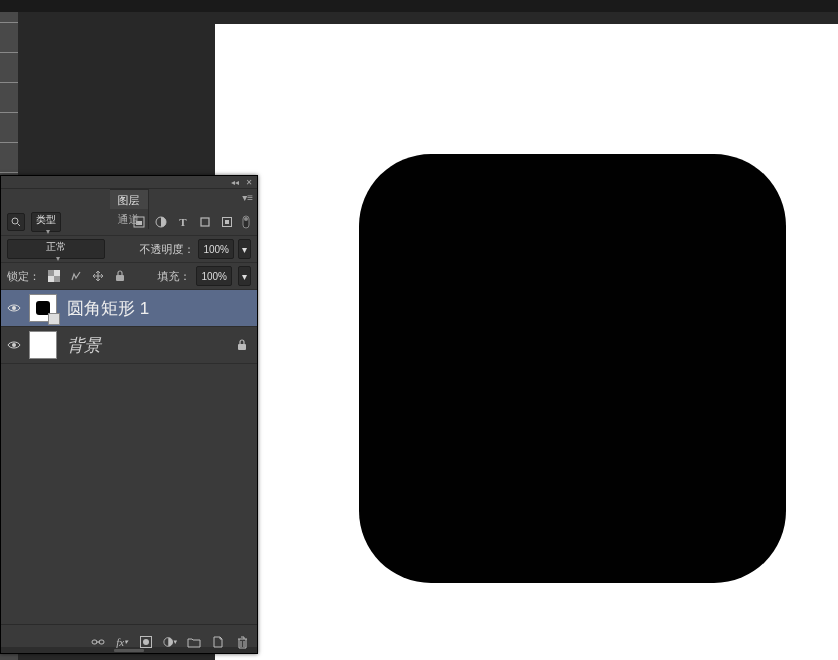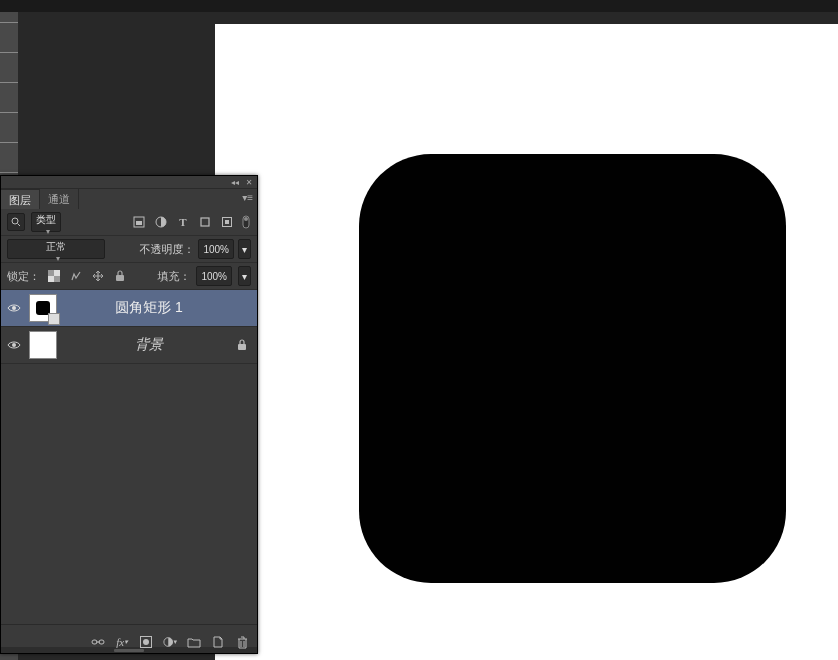--- a/index.html
+++ b/index.html
@@ -98,20 +98,21 @@
     color: #aaa;
     cursor: pointer;
   }
 
   .panel-tabs {
     display: flex;
     align-items: center;
     height: 20px;
     background: #3a3a3a;
     position: relative;
+    flex-direction: column;
   }
   .panel-tabs .tab {
     padding: 2px 8px;
     font-size: 11px;
     color: #aaa;
     border-right: 1px solid #2a2a2a;
     cursor: pointer;
     height: 20px;
     line-height: 16px;
     box-sizing: border-box;
@@ -258,24 +259,23 @@
   }
   .layer .thumb.shape-thumb .vector-badge {
     position: absolute;
     right: -4px; bottom: -4px;
     width: 10px; height: 10px;
     border: 1px solid #888;
     background: #ddd;
   }
   .layer .name {
     flex: 1;
-    font-size: 14px;
+    font-size: 17px;
     padding-left: 4px;
     font-style: normal;
-    text-align: center;
   }
   .layer .name.italic { font-style: italic; }
   .layer .lock-ind {
     width: 16px; text-align: center;
     color: #bbb;
     font-size: 11px;
   }
 
   .layer-empty {
     height: 260px;

